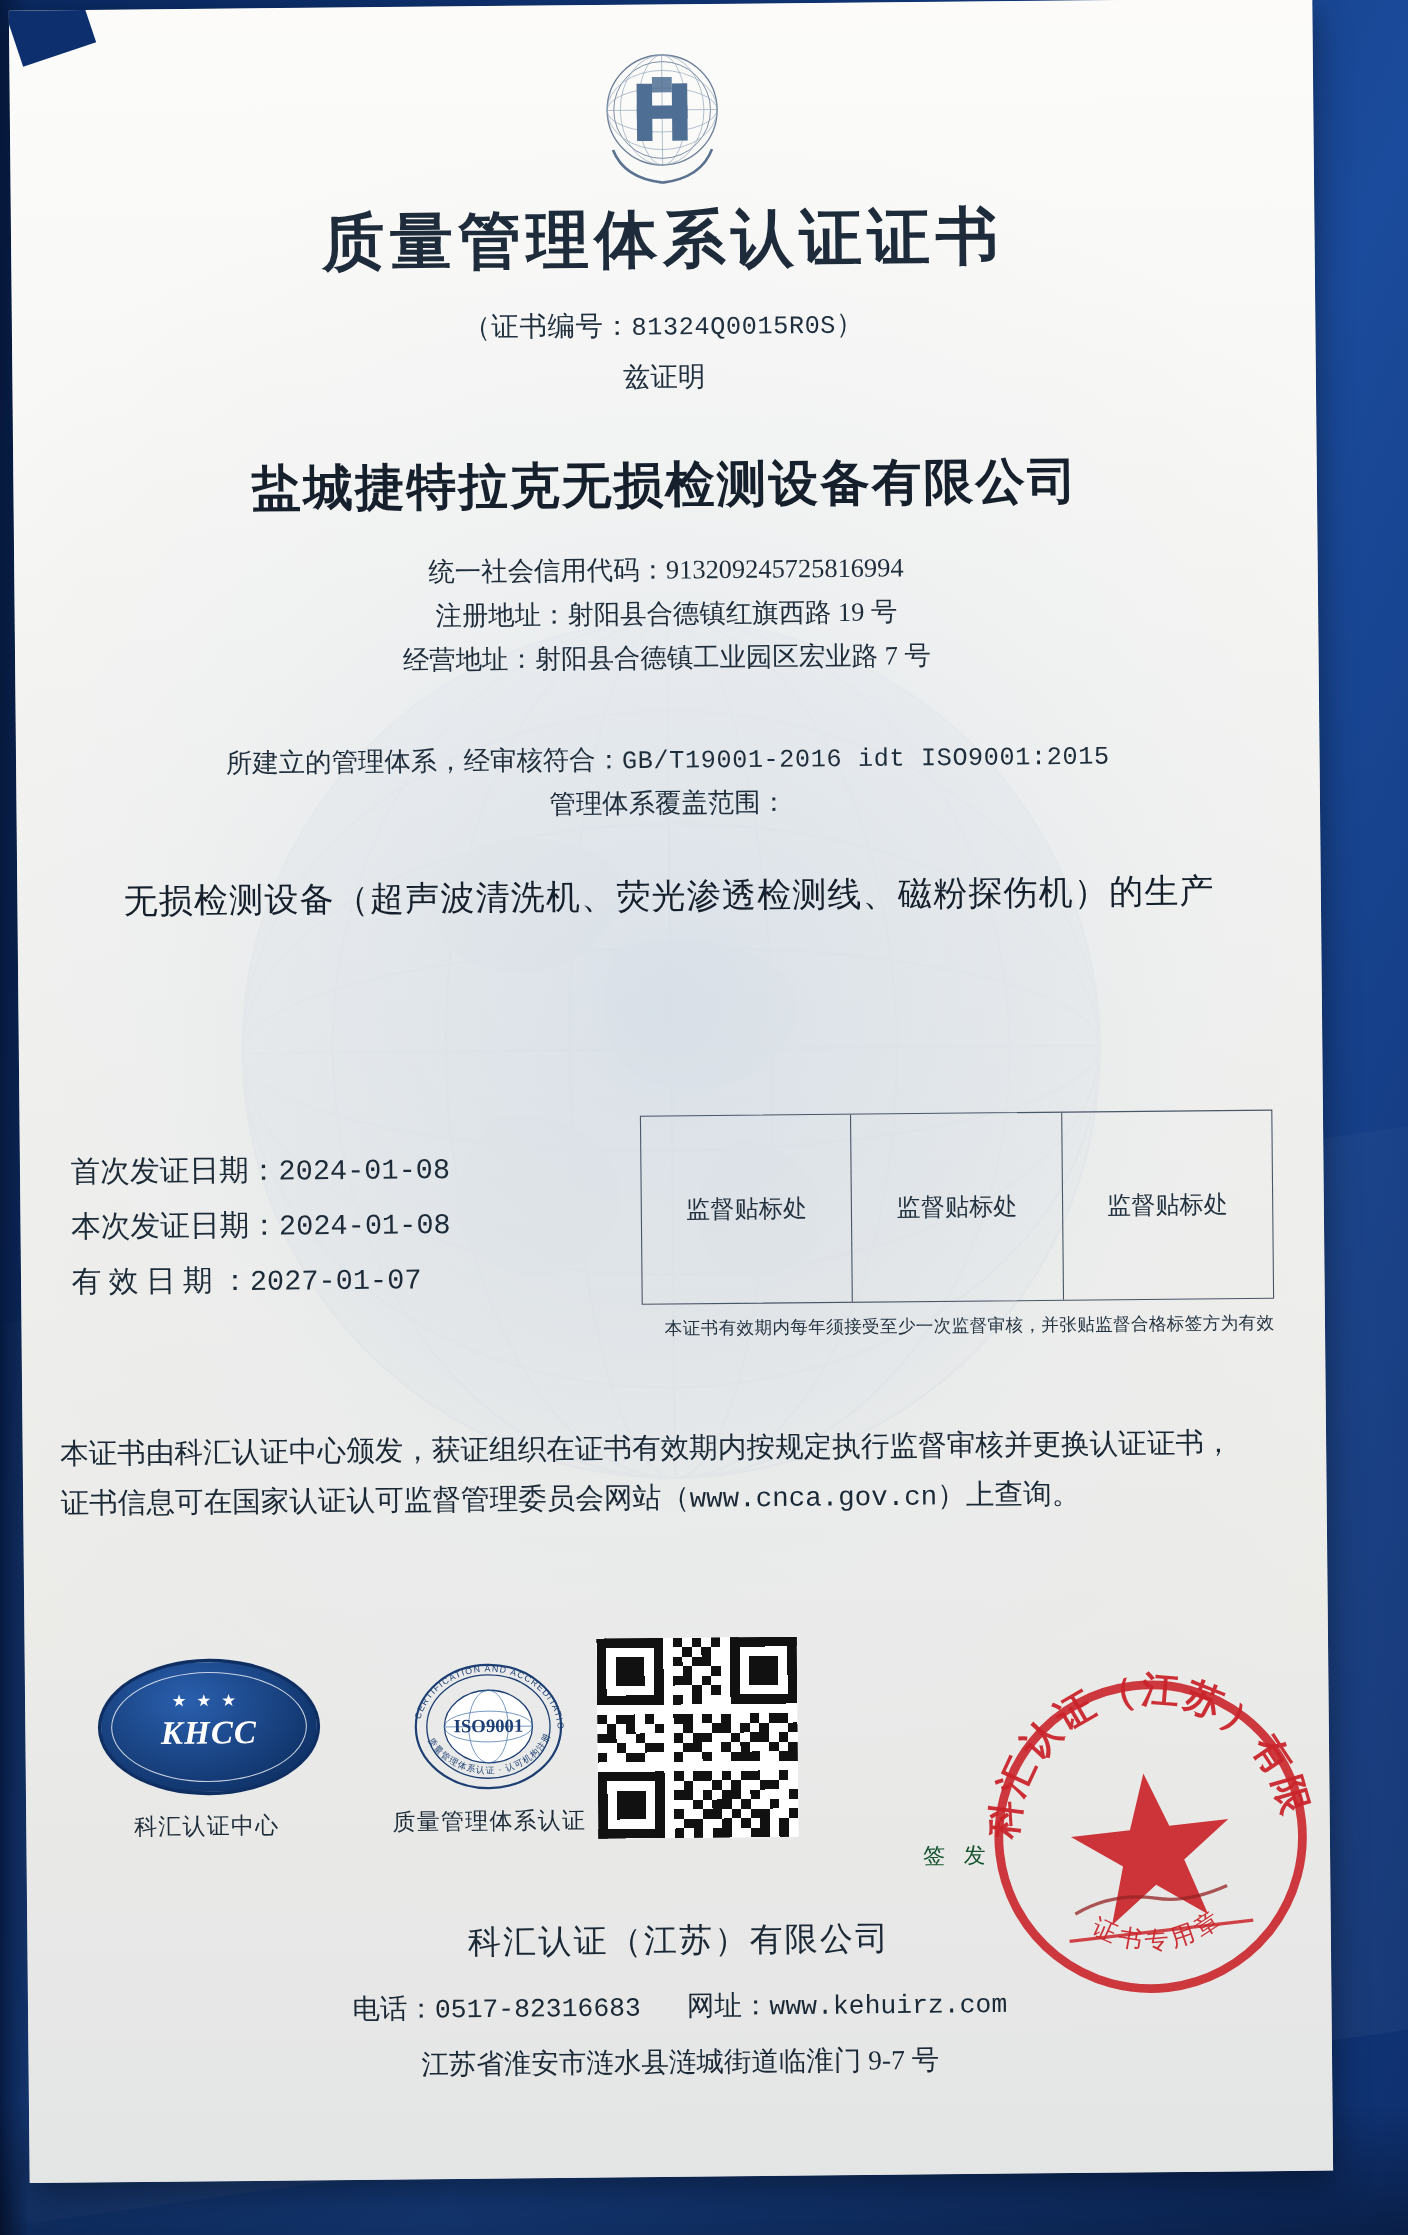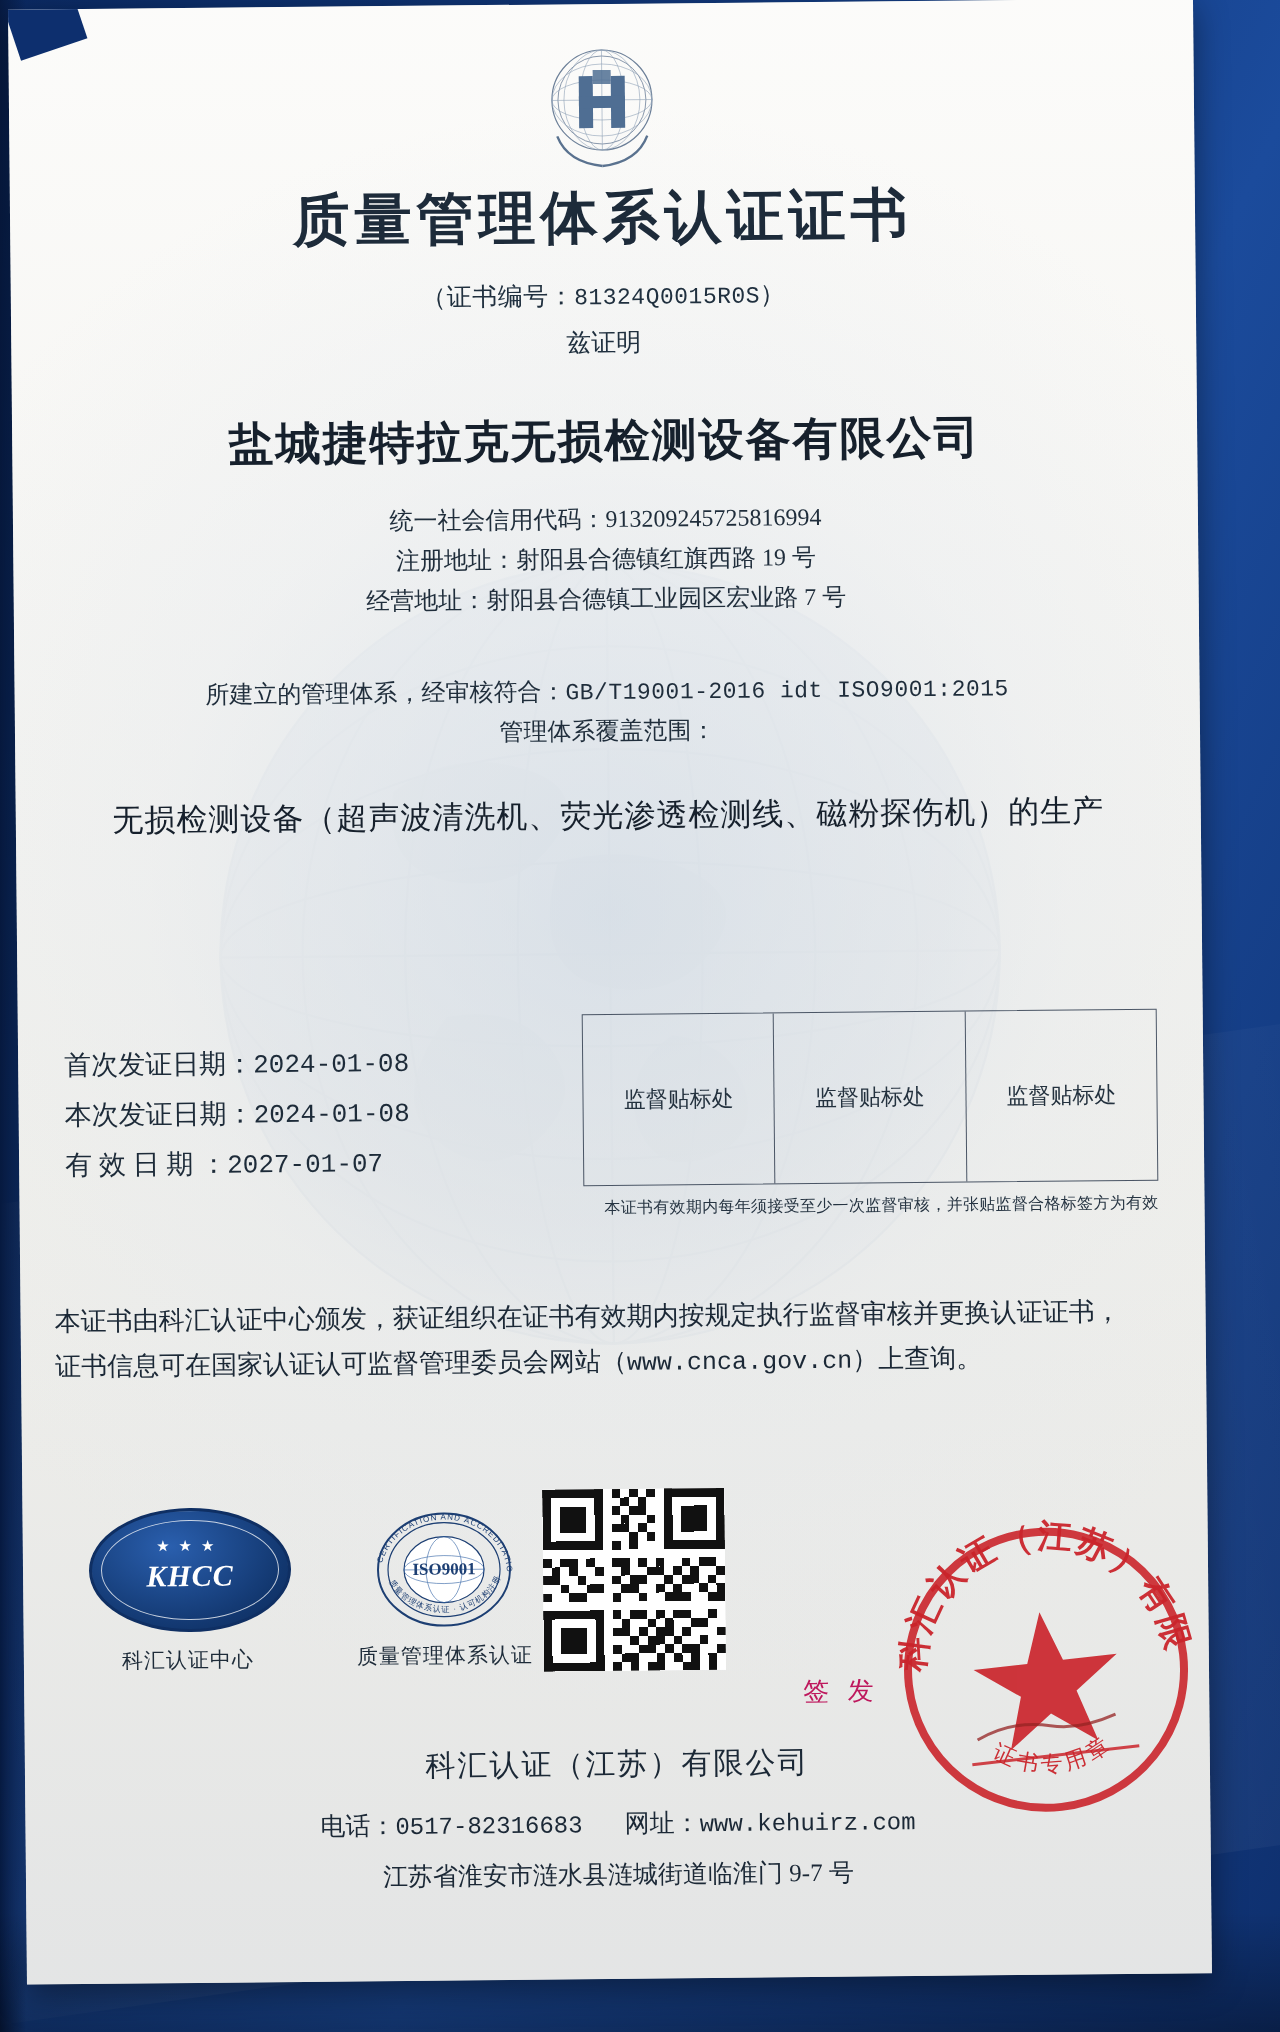--- a/index.html
+++ b/index.html
@@ -277,24 +277,24 @@
     top: 1485px;
     width: 182px;
     height: 182px;
     background: #fff;
   }
   .qr svg { display:block; }
 
   
   .sign-label {
     position: absolute;
-    left: 779px;
+    left: 815px;
     top: 1672px;
-    font-size: 26px;
-    color: #be185d;
+    font-size: 20px;
+    color: #14532d;
     letter-spacing: 6px;
   }
   .seal {
     position: absolute;
     left: 872px;
     top: 1520px;
     width: 300px;
     height: 300px;
     transform: rotate(-6deg);
     opacity: 0.93;

